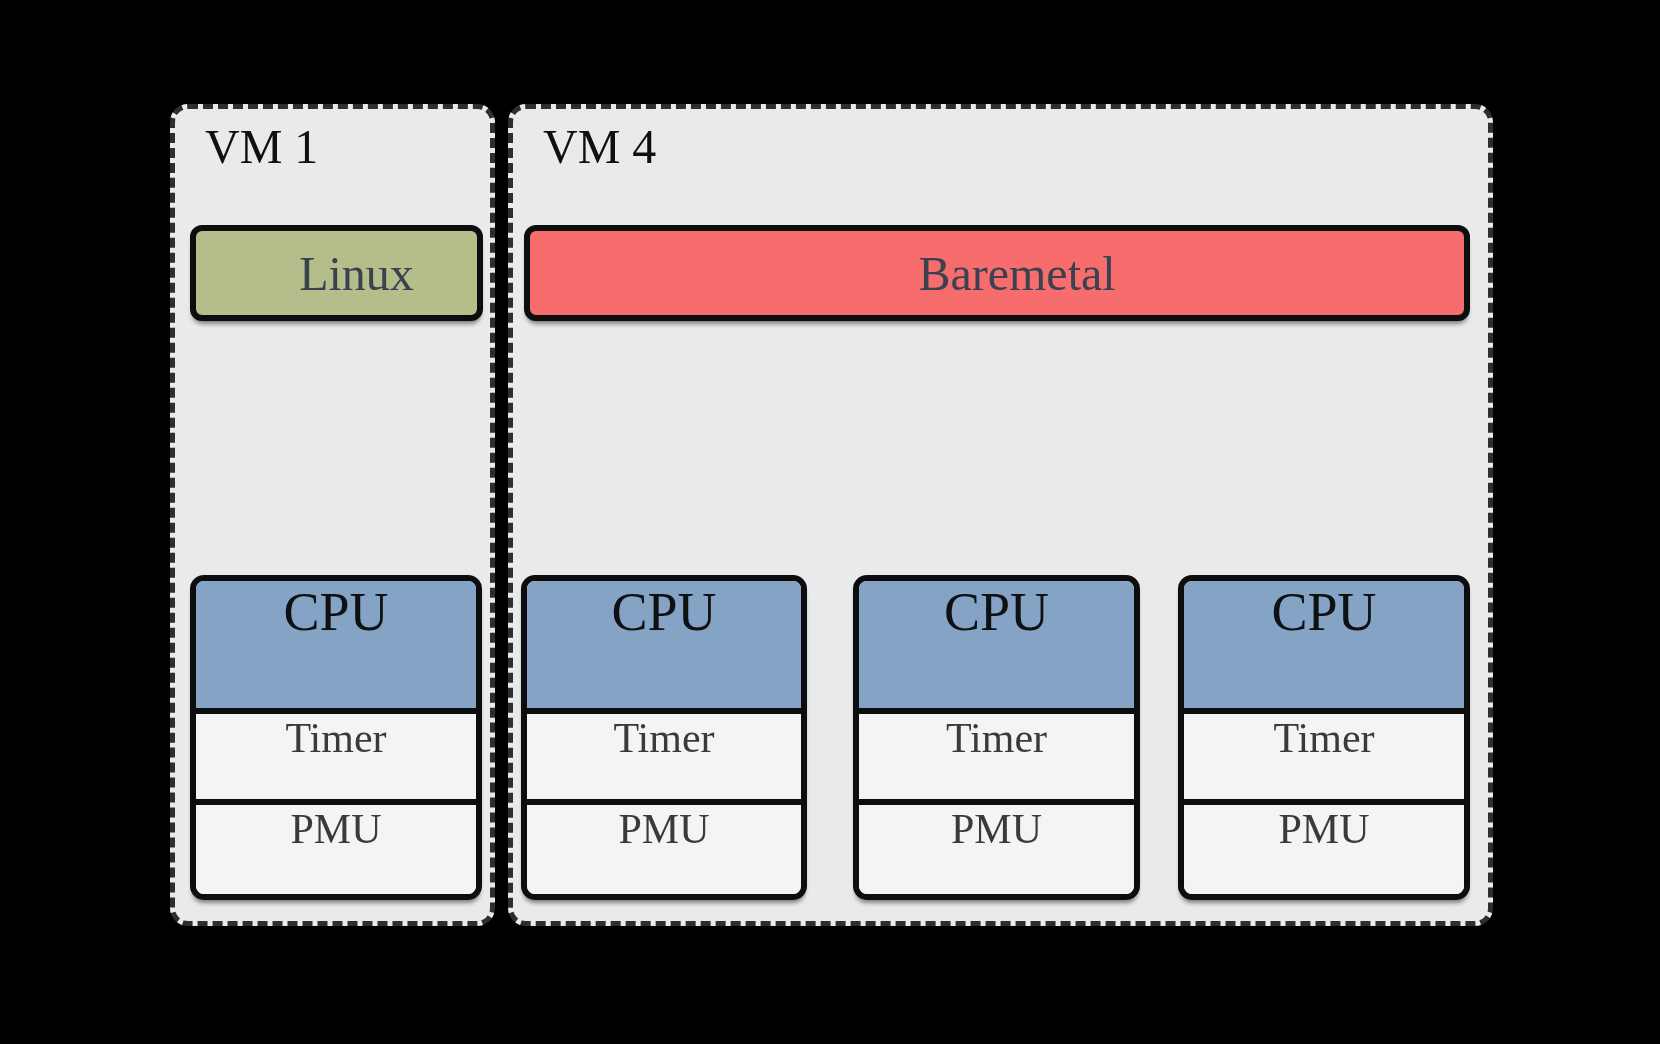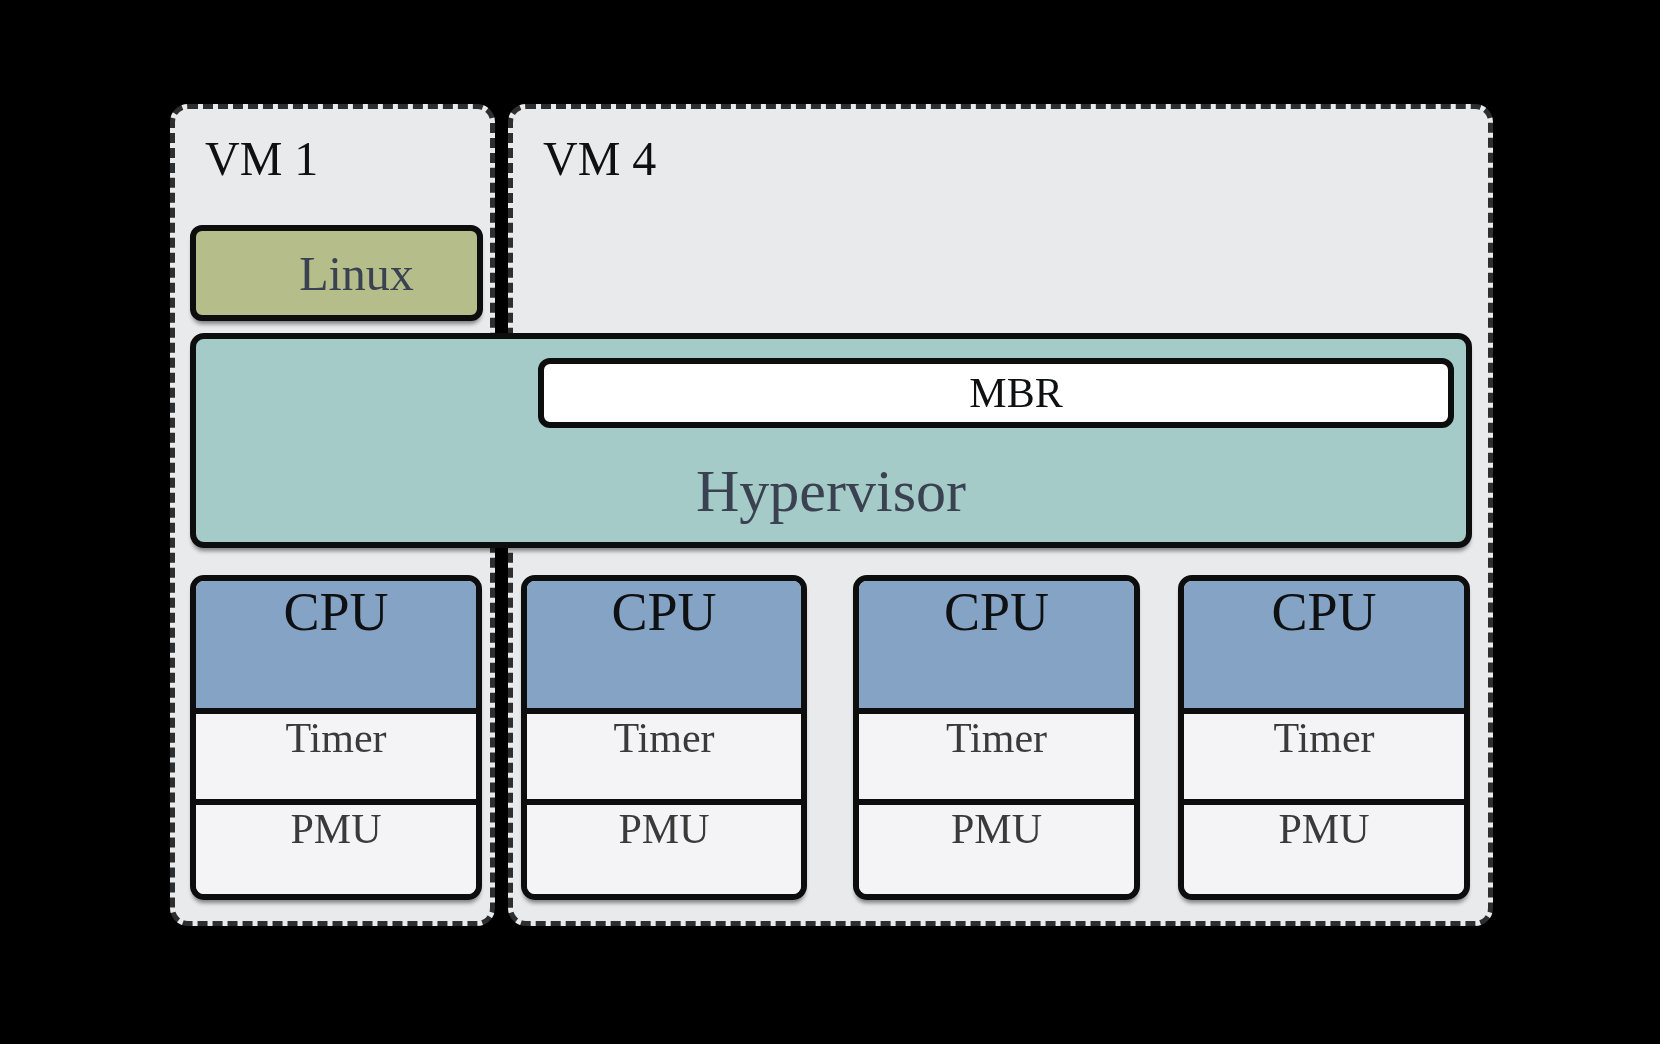--- a/index.html
+++ b/index.html
@@ -23,21 +23,21 @@
     height: 822px;
     background: var(--c-vm-bg, #e9eaec);
     border: 5px dashed var(--c-vm-border, #2e2e2e);
     border-radius: 18px;
     box-sizing: border-box;
   }
   .vm1 { left: 170px; width: 325px; }
   .vm2 { left: 508px; width: 985px; }
   .vm-label {
     position: absolute;
-    top: 24px;
+    top: 12px;
     left: 30px;
     font-size: 48px;
     line-height: 1.1;
     color: var(--c-label-dark, #0f1012);
     white-space: nowrap;
   }
 
   
   .box {
     position: absolute;
@@ -145,27 +145,24 @@
   </div>
 
   <div class="vm vm2">
     <div class="vm-label">VM 4</div>
   </div>
 
   <div class="box linux">
     <span class="box-label">Linux</span>
   </div>
 
-
-  <div class="box hypervisor">
-    <div class="box mbr">
-      <span class="box-label">MBR</span>
-    </div>
-    <div class="hyp-label">Hypervisor</div>
-  </div>
+  <div class="box baremetal">
+    <span class="box-label">Baremetal</span>
+  </div>
+
 
   <div class="cpu-col col1">
     <div class="sec sec-cpu">
       <span class="sec-label">CPU</span>
     </div>
     <div class="sec sec-timer">
       <span class="sec-label">Timer</span>
     </div>
     <div class="sec sec-pmu">
       <span class="sec-label">PMU</span>

